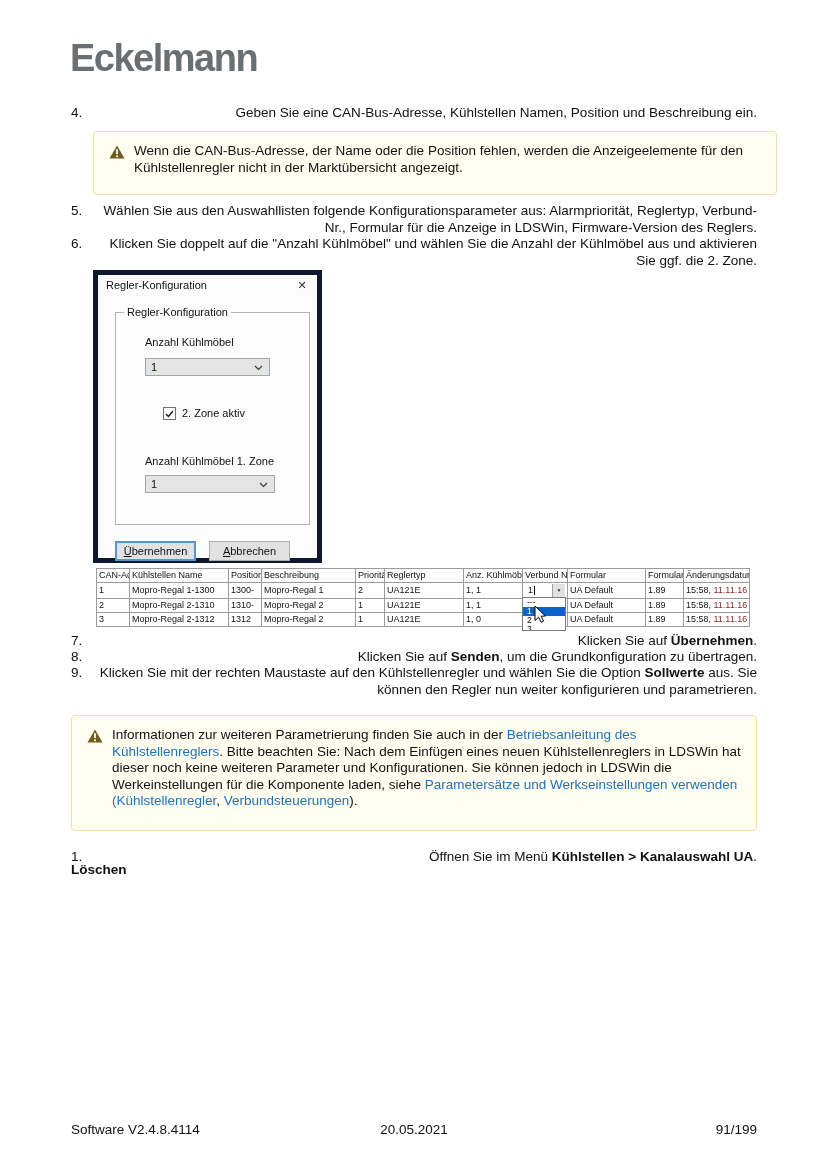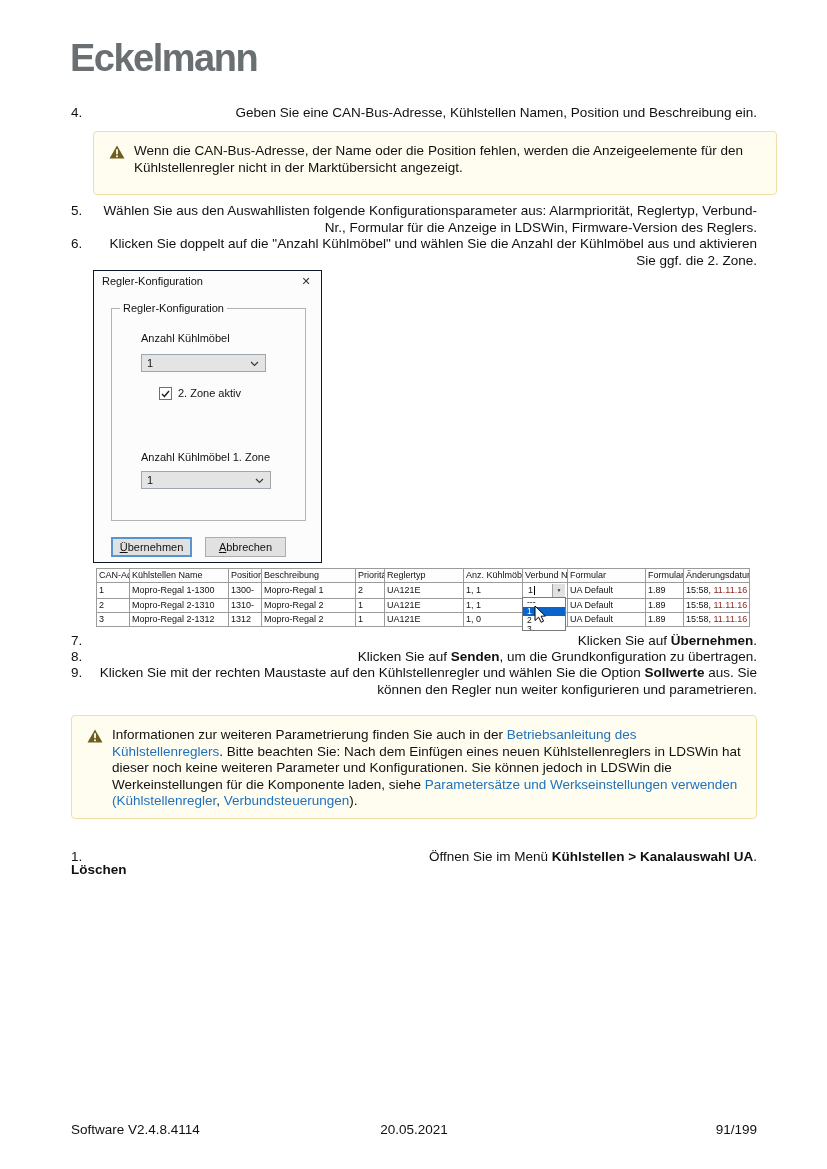--- a/index.html
+++ b/index.html
@@ -15,35 +15,35 @@
   .step .num{flex:0 0 20px;}
   .step .stext{flex:1;text-align:right;}
   .b{font-weight:bold;}
   .u{text-decoration:underline;}
   .link{color:#1e71bd;}
 
   
   .note{position:absolute;box-sizing:border-box;background:#fffdf0;border:1px solid #f0dfa4;
         border-radius:4px;padding:11px 14px 11px 40px;}
   .note1{left:93px;top:131px;width:684px;height:64px;}
-  .note2{left:71px;top:715px;width:686px;height:104px;}
+  .note2{left:71px;top:715px;width:686px;height:116px;}
   .warnicon{position:absolute;left:15px;top:13px;width:16px;height:14px;}
 
   
   .h2{position:absolute;left:71px;font-weight:bold;margin-top:36px;}
 
   
   .footer{position:absolute;left:71px;top:1122px;width:686px;}
   .footer .fl{position:absolute;left:0;}
   .footer .fc{position:absolute;left:0;width:100%;text-align:center;}
   .footer .fr{position:absolute;right:0;}
 
   
   .dialog{position:absolute;left:93px;top:270px;width:229px;height:293px;box-sizing:border-box;
-          background:#fcfcfc;border:1px solid #0f172a;font-size:11px;line-height:13px;text-decoration:underline;}
+          background:#fcfcfc;border:5px solid #0f172a;font-size:11px;line-height:13px;text-decoration:underline;}
   .dtitlebar{position:relative;height:21px;}
   .dtitle{position:absolute;left:8px;top:4px;}
   .dclose{position:absolute;right:0;top:0;width:30px;height:21px;text-align:center;line-height:21px;
           font-size:11px;color:#333;cursor:default;}
   .groupbox{position:absolute;box-sizing:border-box;border:1px solid #b0b4b9;}
   .grouplabel{position:absolute;top:-7px;left:8px;background:#fcfcfc;padding:0 3px;white-space:nowrap;}
   .dlabel{position:absolute;white-space:nowrap;}
   .combo{position:absolute;box-sizing:border-box;height:18px;background:#e4e4e4;border:1px solid #a0a6ad;
          display:flex;align-items:center;padding-left:5px;}
   .combo .chev{position:absolute;right:6px;top:6px;}
@@ -118,21 +118,21 @@
 
     <span class="dlabel" style="left:47px;top:61px">Anzahl Kühlmöbel</span>
 
     <div class="combo" style="left:47px;top:83px;width:125px">
       <span>1</span>
       <svg class="chev" width="9" height="6" viewBox="0 0 9 6">
         <polyline points="1,1 4.5,4.5 8,1" fill="none" stroke="#3a3a3a" stroke-width="1.2"></polyline>
       </svg>
     </div>
 
-    <div class="checkrow" style="left:65px;top:116px">
+    <div class="checkrow" style="left:65px;top:132px">
       <span class="cb">
         <svg width="9" height="8" viewBox="0 0 9 8">
           <polyline points="1,4 3.4,6.4 8,1" fill="none" stroke="#1a1a1a" stroke-width="1.4"></polyline>
         </svg>
       </span>
       <span class="cbl">2. Zone aktiv</span>
     </div>
 
 
     <span class="dlabel" style="left:47px;top:180px">Anzahl Kühlmöbel 1. Zone</span>

